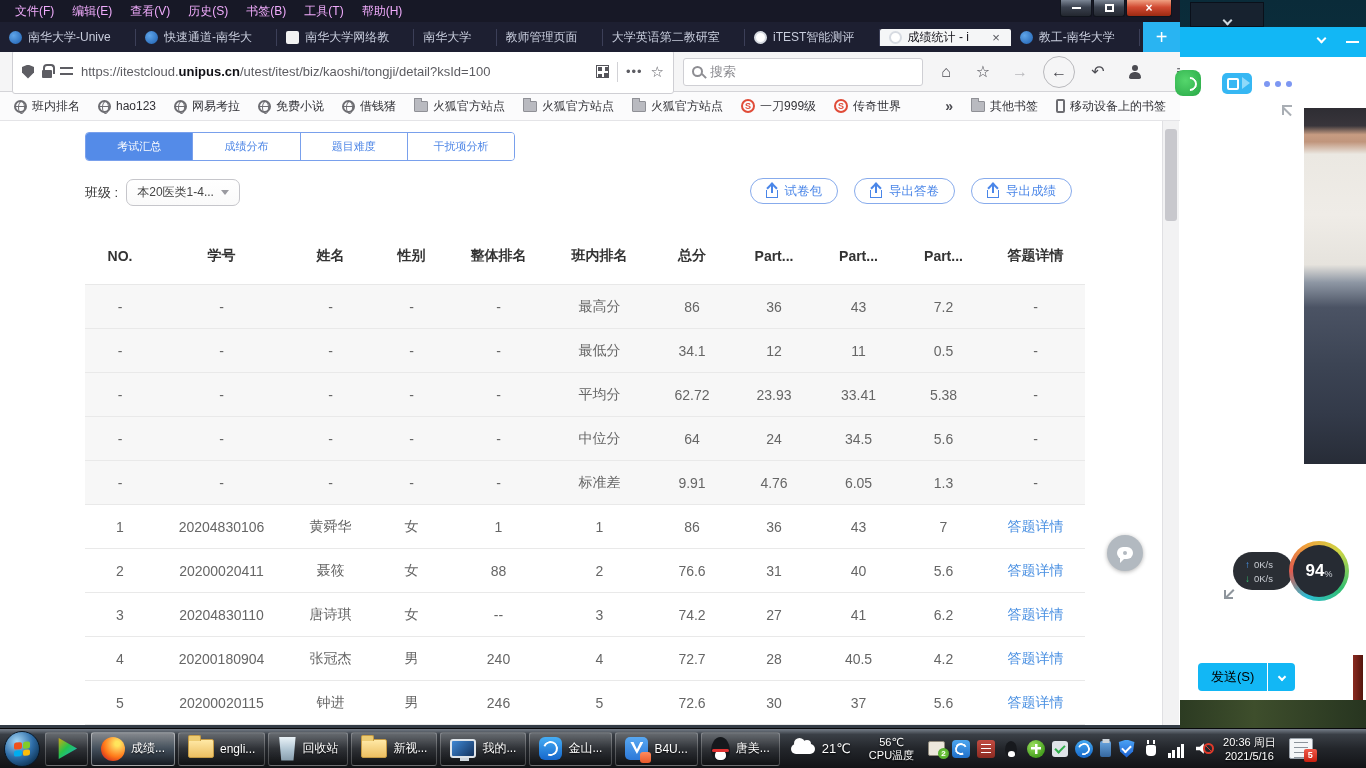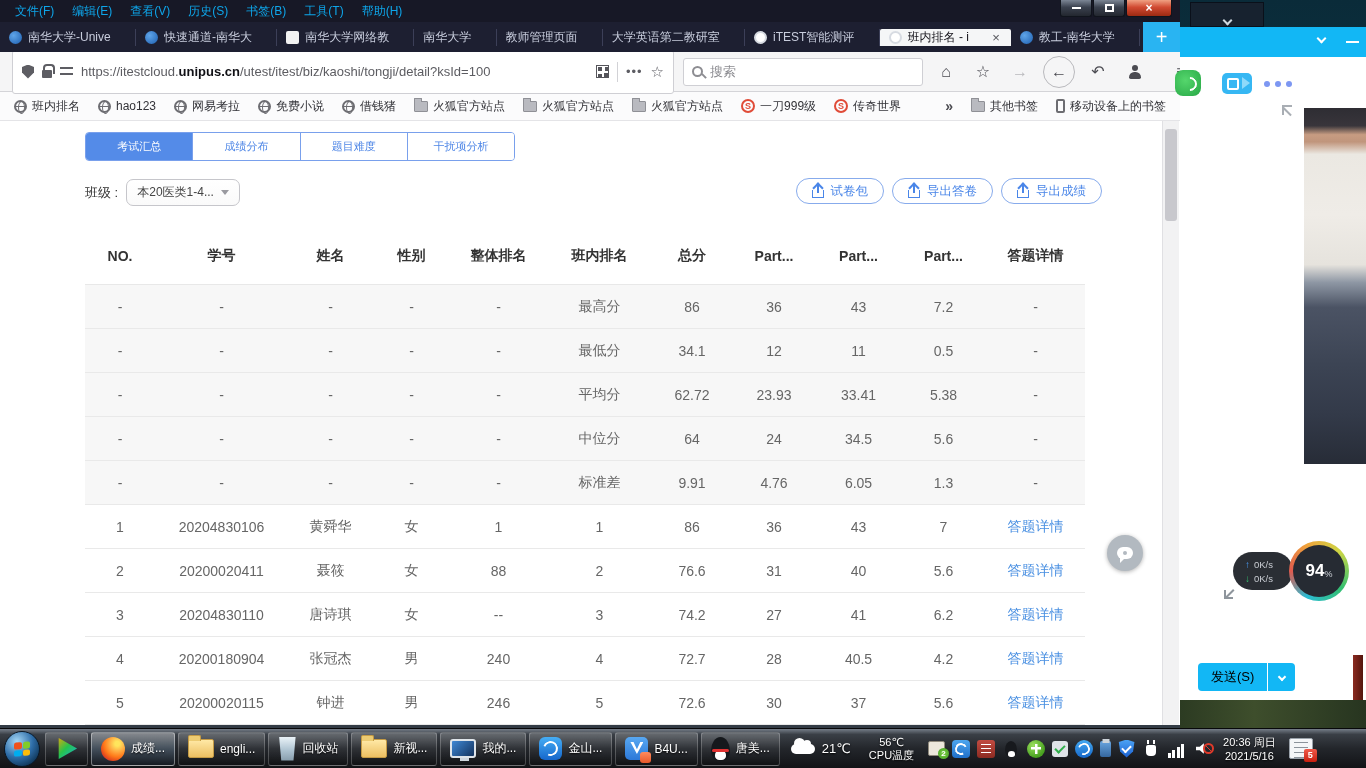--- a/index.html
+++ b/index.html
@@ -1,21 +1,21 @@
 <!DOCTYPE html>
 <html><head>
 <meta charset="utf-8">
 <style>
 *{margin:0;padding:0;box-sizing:border-box}
 body{width:1366px;height:768px;position:relative;overflow:hidden;background:#0c3140;font-family:"Liberation Sans","DejaVu Sans",sans-serif}
 #screen{position:absolute;inset:0}
 
 #browser{position:absolute;left:0;top:0;width:1180px;height:728px;background:#fff}
 #menubar{height:22px;background:#171826;display:flex;align-items:center;padding-left:6px;position:relative}
-.menu-item{color:#0ea5e9;font-size:12px;padding:0 9px;line-height:22px;cursor:default}
+.menu-item{color:#f0abfc;font-size:12px;padding:0 9px;line-height:22px;cursor:default}
 #win-controls{position:absolute;right:8px;top:0;display:flex;gap:1px}
 .wc{width:32px;height:17px;display:flex;align-items:center;justify-content:center;color:#fff;border:1px solid #10141c;border-top:none;border-radius:0 0 3px 3px;background:linear-gradient(#76markdown,#39404d);background:linear-gradient(#7b8594,#3a414e 45%,#23272f);font-size:10px}
 .wc.close{width:46px;background:linear-gradient(#f0a183,#d14a32 45%,#9c2a12)}
 .wc i.min{width:9px;height:2px;background:#fff}
 .wc i.max{width:9px;height:8px;border:2px solid #fff}
 .wc span.x{color:#fff;font-size:12px;font-weight:bold}
 #tabbar{height:30px;background:#1d1f31;display:flex;align-items:center;padding-right:40px;position:relative}
 .tab{display:flex;align-items:center;gap:6px;padding:0 9px;color:#c8cddd;font-size:12px;flex:1 1 auto;min-width:0;max-width:152px;border-right:1px solid #3c3f58;cursor:default}
 .tab .lbl{white-space:nowrap;overflow:hidden;flex:1}
 .tab.active{background:#f5f6f7;color:#14131a;border-right:none;border-radius:2px 2px 0 0}
@@ -63,21 +63,21 @@
 .bm-overflow{margin-left:auto;color:#4a4a50;font-size:14px;font-weight:bold}
 
 #viewport{position:absolute;top:121px;left:0;width:1180px;height:604px;background:#fff;overflow:hidden}
 #page-tabs{position:absolute;left:85px;top:11px;display:flex;width:430px;height:29px;border:1px solid #79a0ec;border-radius:4px;overflow:hidden;background:#fff}
 .ptab{flex:1;display:flex;align-items:center;justify-content:center;font-size:11px;color:#4e86e6;background:#fff;cursor:pointer}
 .ptab + .ptab{border-left:1px solid #79a0ec}
 .ptab.active{background:#548be8;color:#fff}
 #class-row{position:absolute;left:85px;top:58px;display:flex;align-items:center;gap:8px;font-size:13px;color:#333}
 #class-select{width:114px;height:27px;border:1px solid #c6c6cb;border-radius:7px;display:flex;align-items:center;padding:0 10px;font-size:12px;color:#444;background:linear-gradient(#fff,#fafafa);justify-content:space-between;cursor:pointer}
 .caret{width:0;height:0;border-left:4px solid transparent;border-right:4px solid transparent;border-top:5px solid #9a9aa0}
-#actions{position:absolute;right:78px;top:57px;display:flex;gap:8px}
+#actions{position:absolute;right:108px;top:57px;display:flex;gap:16px}
 .act-btn{height:26px;padding:0 15px;border:1px solid #87abec;border-radius:13px;color:#4a86e8;font-size:12.5px;display:flex;align-items:center;gap:7px;background:#fff;cursor:pointer}
 .up-ic{position:relative;width:12px;height:13px;flex:0 0 auto}
 .up-ic::before{content:"";position:absolute;left:0;right:0;bottom:0;height:7px;border:1.5px solid #4a86e8;border-top:none}
 .up-ic i{position:absolute;left:5px;top:0;width:2px;height:8px;background:#4a86e8}
 .up-ic i::before{content:"";position:absolute;left:-3px;top:-1px;width:6px;height:6px;border-left:2px solid #4a86e8;border-top:2px solid #4a86e8;transform:rotate(45deg)}
 #stats-table{position:absolute;left:85px;top:107px;width:1000px;font-size:14px}
 .t-head,.t-row{display:grid;grid-template-columns:70px 133px 85px 77px 97px 105px 80px 84px 85px 85px 99px;align-items:center}
 .t-head{height:57px;border-bottom:1px solid #e8e8e8;font-weight:bold;color:#333}
 .t-row{height:44px;color:#666;border-bottom:1px solid #e9e9e9}
 .t-row.stat{background:#f7f7f7}
@@ -235,21 +235,21 @@
           </div>
           <div class="tab">
             <span class="lbl">大学英语第二教研室</span>
           </div>
           <div class="tab">
             <span class="tic itest-badge"></span>
             <span class="lbl">iTEST智能测评</span>
           </div>
           <div class="tab active">
             <span class="tic itest-badge"></span>
-            <span class="lbl">班内排名 - i</span>
+            <span class="lbl">成绩统计 - i</span>
             <span class="close-x">×</span>
           </div>
           <div class="tab">
             <span class="tic blue-circle"></span>
             <span class="lbl">教工-南华大学</span>
           </div>
         </div>
       <div id="newtab">+</div>
     </div>
     <div id="navbar">

